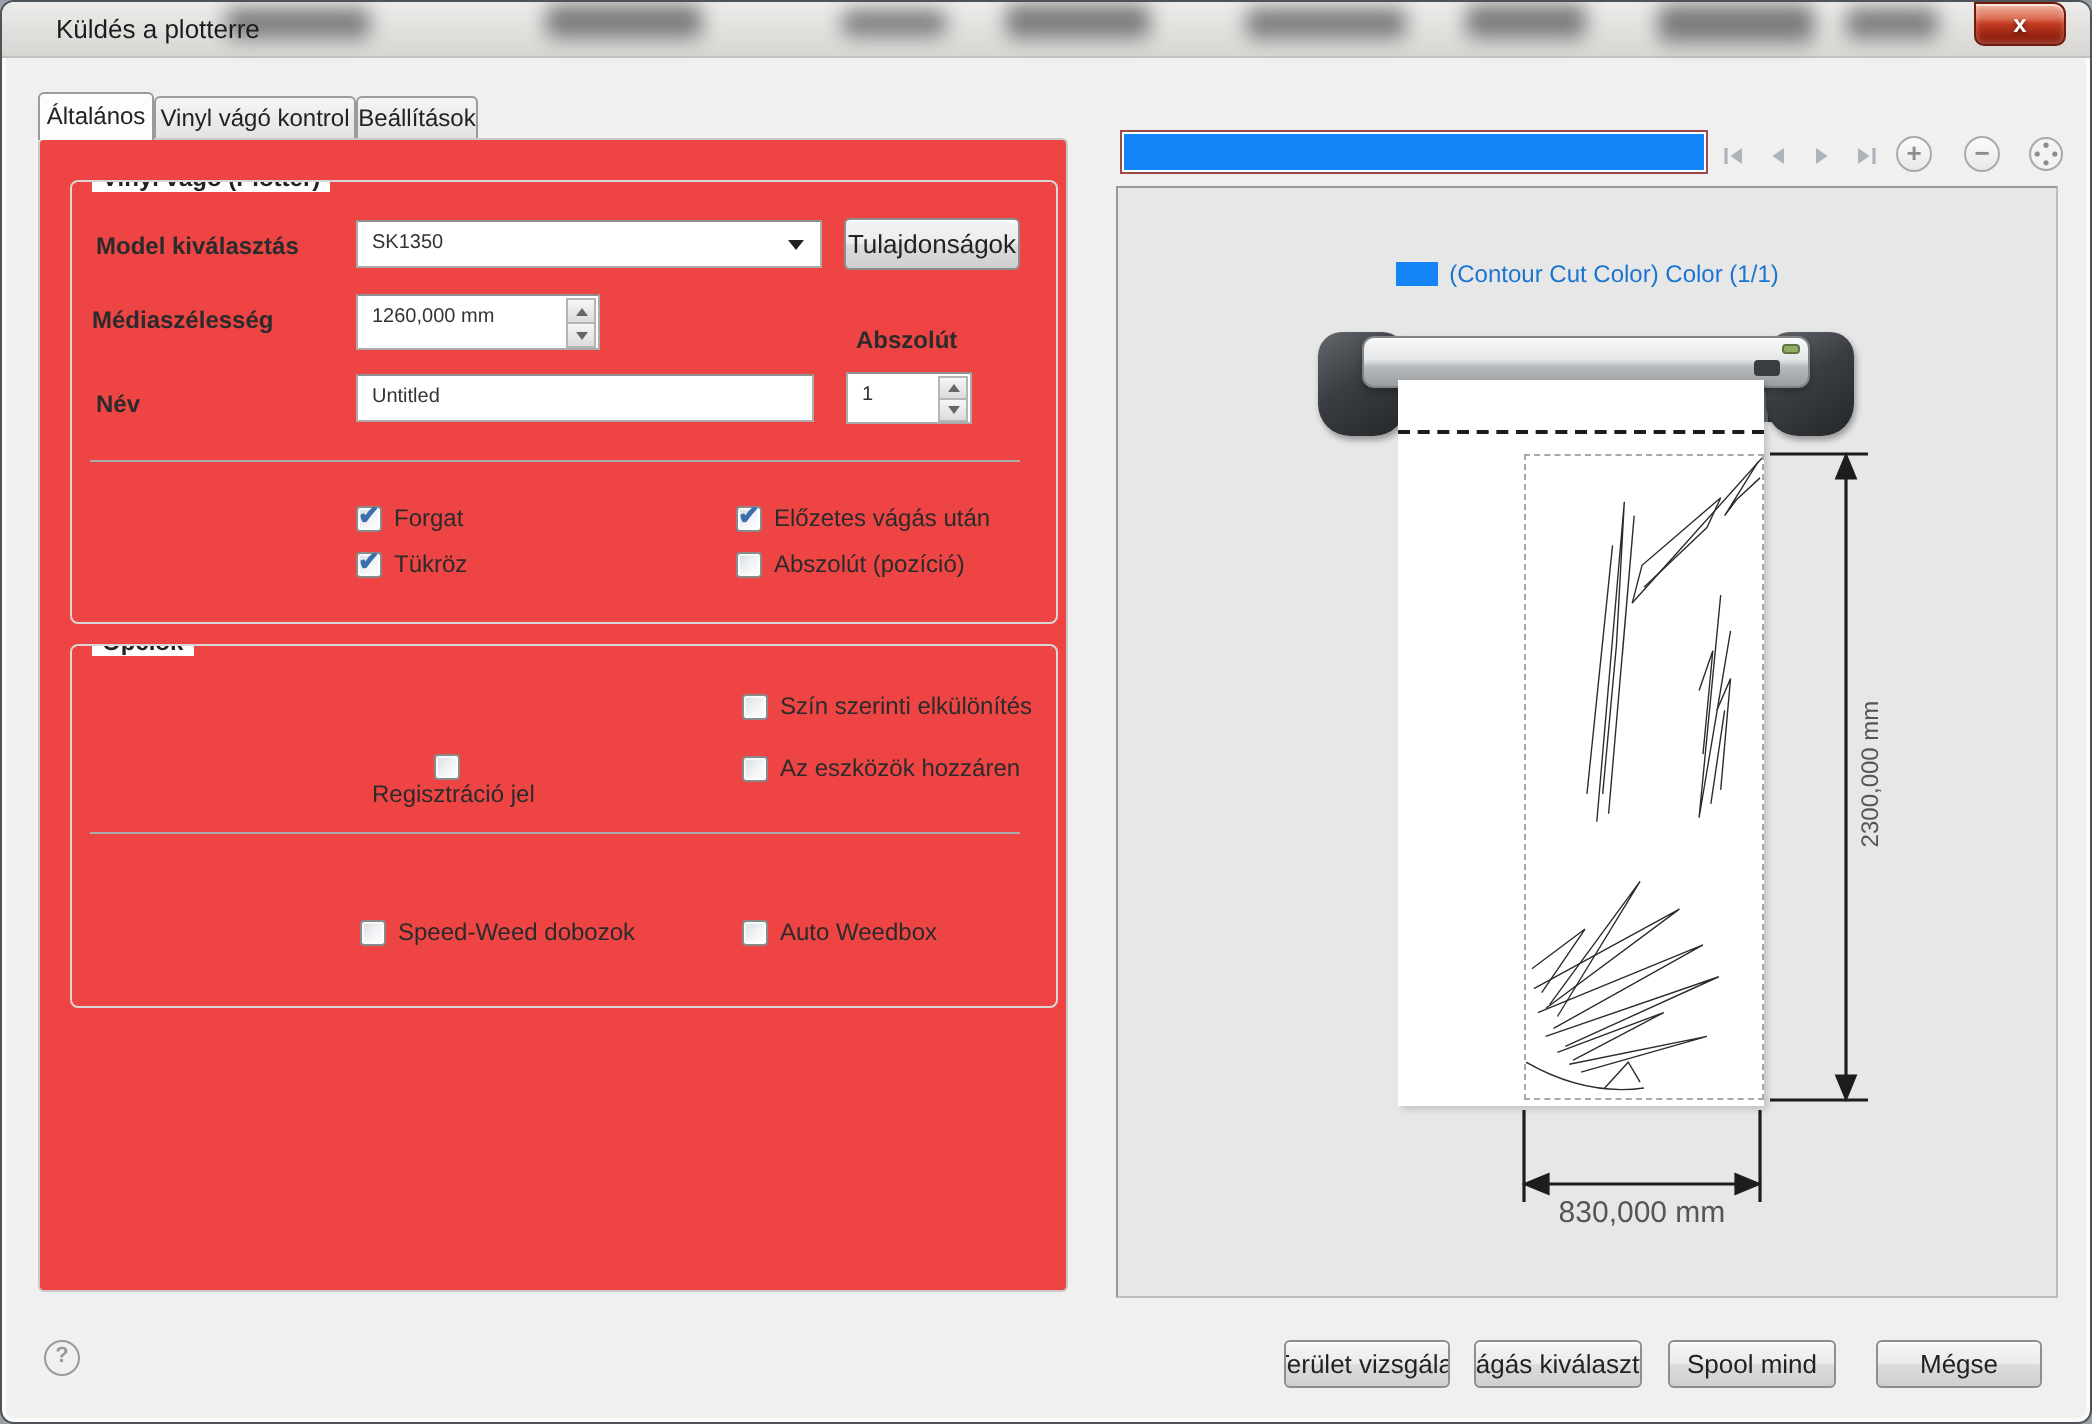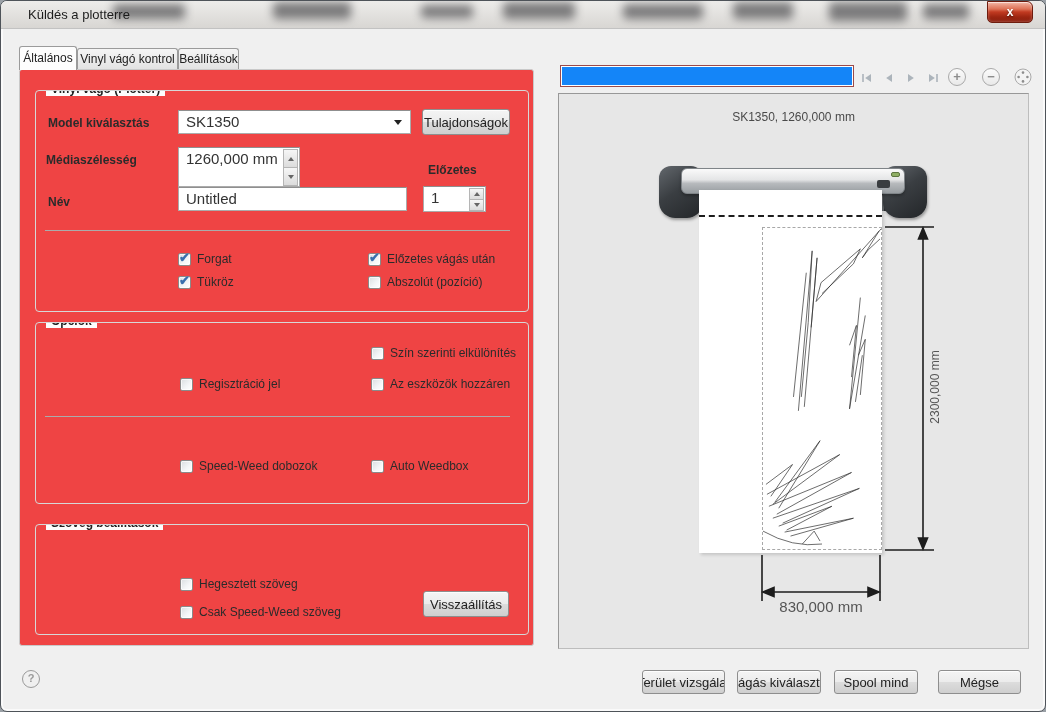--- a/index.html
+++ b/index.html
@@ -23,21 +23,21 @@
     font-size:12px;color:#222;text-align:center;line-height:20px;z-index:1;}
   .tab.active{top:45px;height:24px;background:#fdfdfd;z-index:3;line-height:23px;}
   
   .left-panel{position:absolute;left:18px;top:68px;width:515px;height:577px;background:#ef4444;
     border:1px solid #c9c9c9;border-radius:3px;z-index:2;}
   .group{position:absolute;border:1px solid #d7d7d7;border-radius:4px;overflow:hidden;}
   .group-title{position:absolute;top:-9px;left:10px;background:#fdfdfd;padding:0 5px;
     font-size:12px;font-weight:bold;color:#222;z-index:2;overflow:visible;}
   .flabel{position:absolute;font-size:12px;font-weight:bold;color:#2b2b2b;white-space:nowrap;}
   .input,.combo,.spin{position:absolute;background:#fff;border:1px solid #ababab;border-top-color:#8f8f8f;
-    font-size:15px;color:#333;}
+    font-size:10px;color:#333;}
   .input{padding:3px 7px;line-height:16px;}
   .combo{padding:3px 24px 3px 7px;line-height:16px;}
   .combo .arrow{position:absolute;right:8px;top:9px;width:0;height:0;
     border-left:4px solid transparent;border-right:4px solid transparent;border-top:5px solid #222;}
   .spin{padding:3px 20px 3px 7px;line-height:16px;}
   .spinbtns{position:absolute;right:1px;top:1px;bottom:1px;width:15px;display:flex;flex-direction:column;}
   .spinbtn{flex:1;border:1px solid #b5b5b5;background:linear-gradient(#f6f6f6,#dcdcdc);
     position:relative;margin-bottom:-1px;}
   .spinbtn i{position:absolute;left:50%;top:50%;width:0;height:0;transform:translate(-50%,-50%);
     border-left:3px solid transparent;border-right:3px solid transparent;}
@@ -127,33 +127,33 @@
       <span class="flabel" style="left:12px;top:25px;">Model kiválasztás</span>
       <div class="combo" style="left:142px;top:19px;width:233px;height:24px;">
         <span>SK1350</span>
         <span class="arrow"></span>
       </div>
       <div class="btn" style="left:386px;top:18px;width:88px;height:26px;">
         <span class="btxt">Tulajdonságok</span>
       </div>
 
       <span class="flabel" style="left:10px;top:62px;">Médiaszélesség</span>
-      <div class="spin" style="left:142px;top:56px;width:122px;height:40px;">
+      <div class="spin" style="left:142px;top:56px;width:122px;height:28px;">
         <span>1260,000 mm</span>
         <span class="spinbtns">
           <span class="spinbtn up">
               <i></i>
             </span>
           <span class="spinbtn down">
               <i></i>
             </span>
         </span>
       </div>
 
-      <span class="flabel" style="left:392px;top:72px;">Előzetes</span>
+      <span class="flabel" style="left:392px;top:72px;">Abszolút</span>
       <div class="spin" style="left:387px;top:95px;width:63px;height:26px;">
         <span>1</span>
         <span class="spinbtns">
           <span class="spinbtn up">
               <i></i>
             </span>
           <span class="spinbtn down">
               <i></i>
             </span>
         </span>
@@ -189,53 +189,39 @@
         <span class="clabel">Abszolút (pozíció)</span>
       </div>
     </div>
 
     <div class="group" style="left:15px;top:252px;width:494px;height:182px;">
       <div class="group-title">Opciók</div>
       <div class="cb" style="left:335px;top:23px;">
         <span class="box"></span>
         <span class="clabel">Szín szerinti elkülönítés</span>
       </div>
-      <div class="cb" style="left:144px;top:54px;">
+      <div class="cb" style="left:144px;top:54px;flex-direction:column;">
         <span class="box"></span>
         <span class="clabel">Regisztráció jel</span>
       </div>
       <div class="cb" style="left:335px;top:54px;">
         <span class="box"></span>
         <span class="clabel">Az eszközök hozzáren</span>
       </div>
       <div class="sep" style="left:9px;top:93px;width:465px;"></div>
       <div class="cb" style="left:144px;top:136px;">
         <span class="box"></span>
         <span class="clabel">Speed-Weed dobozok</span>
       </div>
       <div class="cb" style="left:335px;top:136px;">
         <span class="box"></span>
         <span class="clabel">Auto Weedbox</span>
       </div>
     </div>
 
-    <div class="group" style="left:15px;top:454px;width:494px;height:111px;">
-      <div class="group-title">Szöveg beállítások</div>
-      <div class="cb" style="left:144px;top:52px;">
-        <span class="box"></span>
-        <span class="clabel">Hegesztett szöveg</span>
-      </div>
-      <div class="cb" style="left:144px;top:80px;">
-        <span class="box"></span>
-        <span class="clabel">Csak Speed-Weed szöveg</span>
-      </div>
-      <div class="btn" style="left:387px;top:66px;width:86px;height:26px;">
-        <span class="btxt">Visszaállítás</span>
-      </div>
-    </div>
   </div>
 
   <div class="progress" style="border-color: rgb(155, 74, 74);">
     <div class="fill" style="background: rgb(20, 133, 248);"></div>
   </div>
   <svg class="navicon" style="left:860px;" viewBox="0 0 12 12">
       <rect x="1.2" y="2" width="1.6" height="8" fill="#acb4bb"></rect>
       <path d="M10,2 L4.2,6 L10,10 Z" fill="#acb4bb"></path>
     </svg>
   <svg class="navicon" style="left:882px;" viewBox="0 0 12 12">
@@ -252,21 +238,24 @@
   <div class="zoomicon" style="left:981px;">−</div>
   <svg class="fiticon" style="left:1013px;" viewBox="0 0 18 18">
     <circle cx="9" cy="9" r="8" fill="#f3f3f3" stroke="#a9a9a9"></circle>
     <circle cx="9" cy="4.6" r="1.3" fill="#8d8d8d"></circle>
       <circle cx="13.4" cy="9" r="1.3" fill="#8d8d8d"></circle>
     <circle cx="9" cy="13.4" r="1.3" fill="#8d8d8d"></circle>
       <circle cx="4.6" cy="9" r="1.3" fill="#8d8d8d"></circle>
   </svg>
 
   <div class="preview">
-    <div class="pv-title">SK1350,  1260,000 mm</div>
+    <div class="pv-layer">
+      <span class="pv-swatch" style="background: rgb(20, 133, 248);"></span>
+      <span style="color: rgb(26, 117, 209);">(Contour Cut Color) Color (1/1)</span>
+    </div>
 
     <div class="grill" style="left:130px;"></div>
     <div class="grill" style="left:298px;"></div>
     <div class="cap" style="left:100px;"></div>
     <div class="cap" style="left:324px;"></div>
     <div class="mbody"></div>
     <div class="led"></div>
     <div class="lever"></div>
 
     <div class="media"></div>

